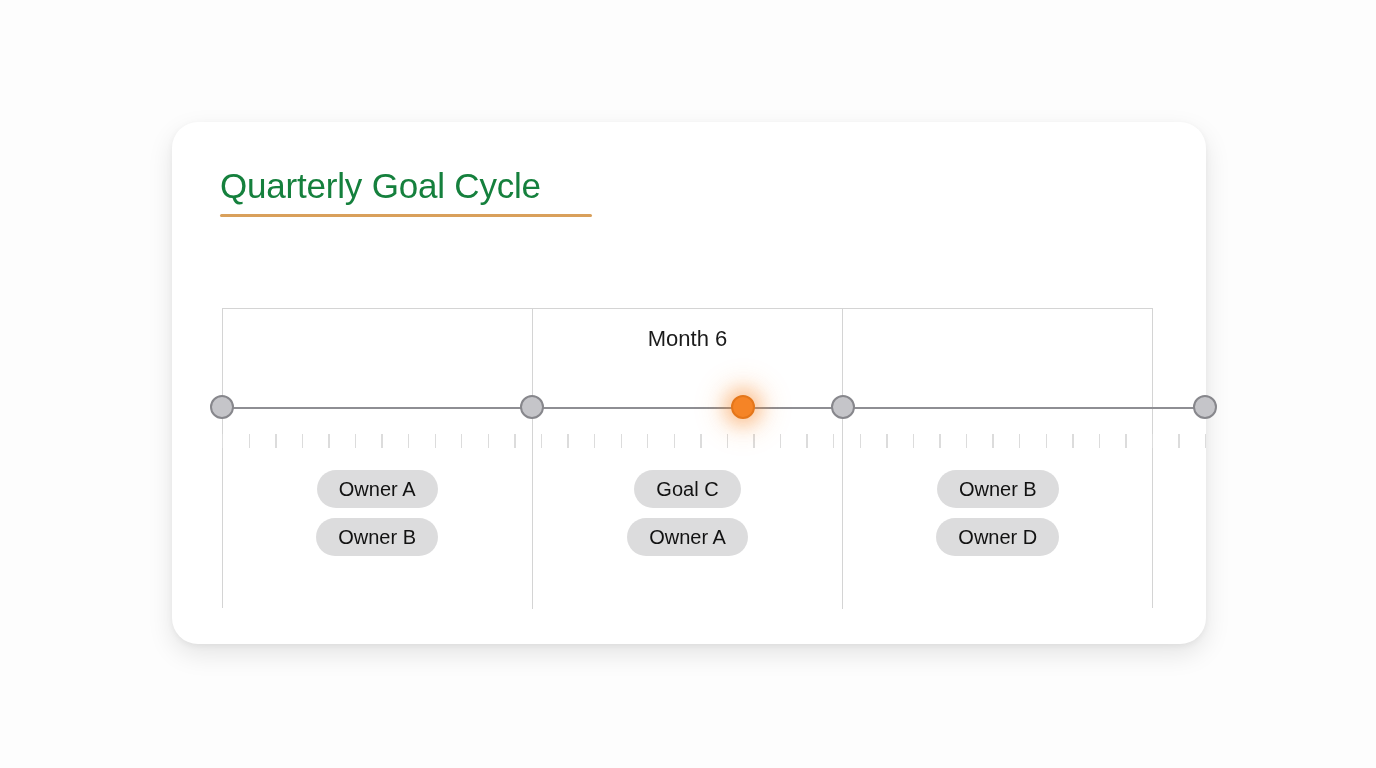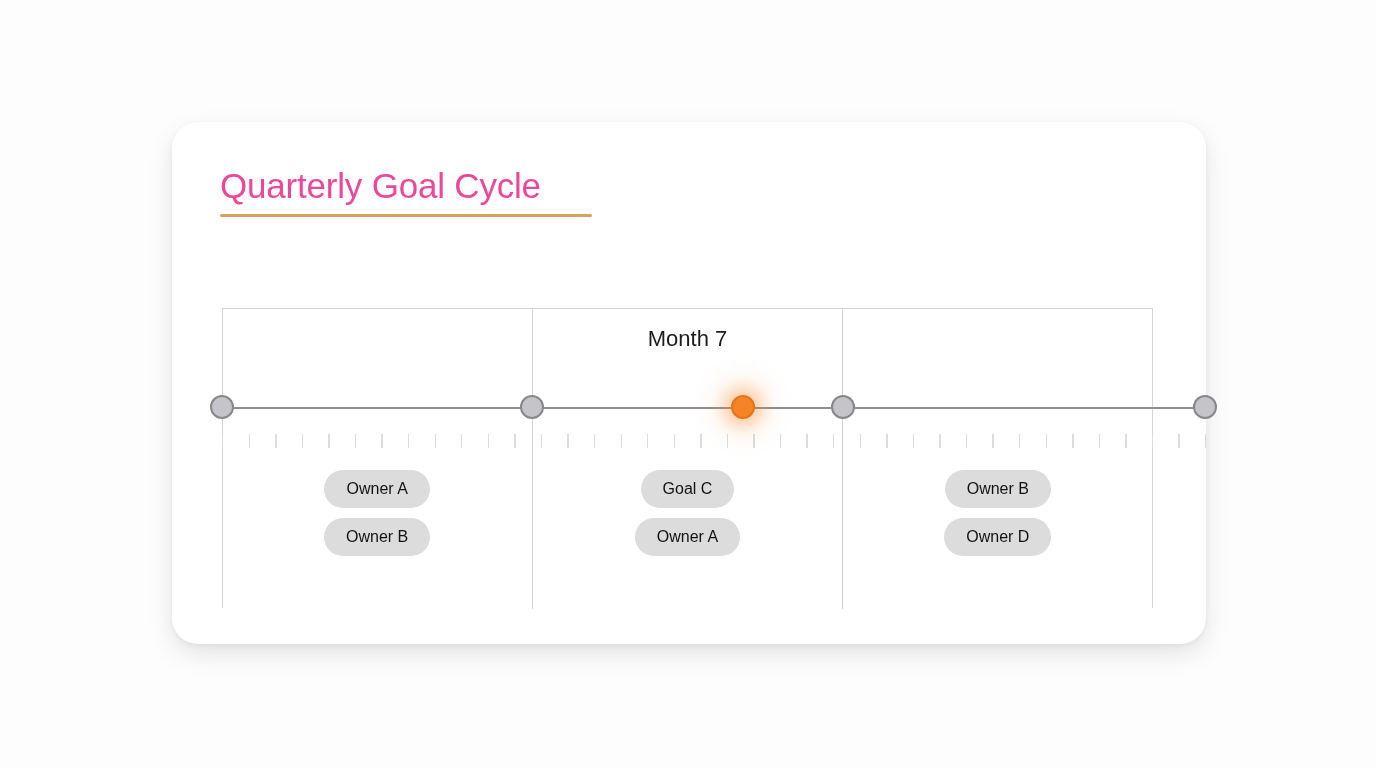--- a/index.html
+++ b/index.html
@@ -32,21 +32,21 @@
   
   #title-block {
     position: absolute;
     left: 48px;
     top: 42px;
     width: 372px;
   }
   #page-title {
     font-size: 35px;
     font-weight: 400;
-    color: #ec4899;
+    color: #15803d;
     letter-spacing: -0.2px;
     line-height: 44px;
     white-space: nowrap;
   }
   #title-underline {
     margin-top: 6px;
     width: 372px;
     height: 2.5px;
     background: #d9a05b;
     border-radius: 2px;
@@ -193,21 +193,21 @@
   .owner-col {
     flex: 1;
     display: flex;
     flex-direction: column;
     align-items: center;
     gap: 10px;
   }
   .owner-chip {
     background: #dcdcdd;
     color: #121212;
-    font-size: 16px;
+    font-size: 20px;
     line-height: 20px;
     padding: 9px 22px;
     border-radius: 999px;
     white-space: nowrap;
   }
 </style>
 </head>
 <body>
 
 <div id="card">
@@ -217,21 +217,21 @@
     <div id="title-underline"></div>
   </div>
 
 
   <div id="month-grid">
     <div class="month-divider d1"></div>
     <div class="month-divider d2"></div>
   </div>
 
   <div id="month-headers">
-    <div class="month-header">Month 7</div>
+    <div class="month-header">Month 6</div>
   </div>
 
   <div id="timeline">
     <div id="timeline-line"></div>
     <div id="timeline-dots">
         <div class="tl-dot" style="left: 0%;"></div>
         <div class="tl-dot" style="left: 31.5%;"></div>
         <div class="tl-dot active" style="left: 53%;"></div>
         <div class="tl-dot" style="left: 63.2%;"></div>
         <div class="tl-dot" style="left: 100%;"></div>

